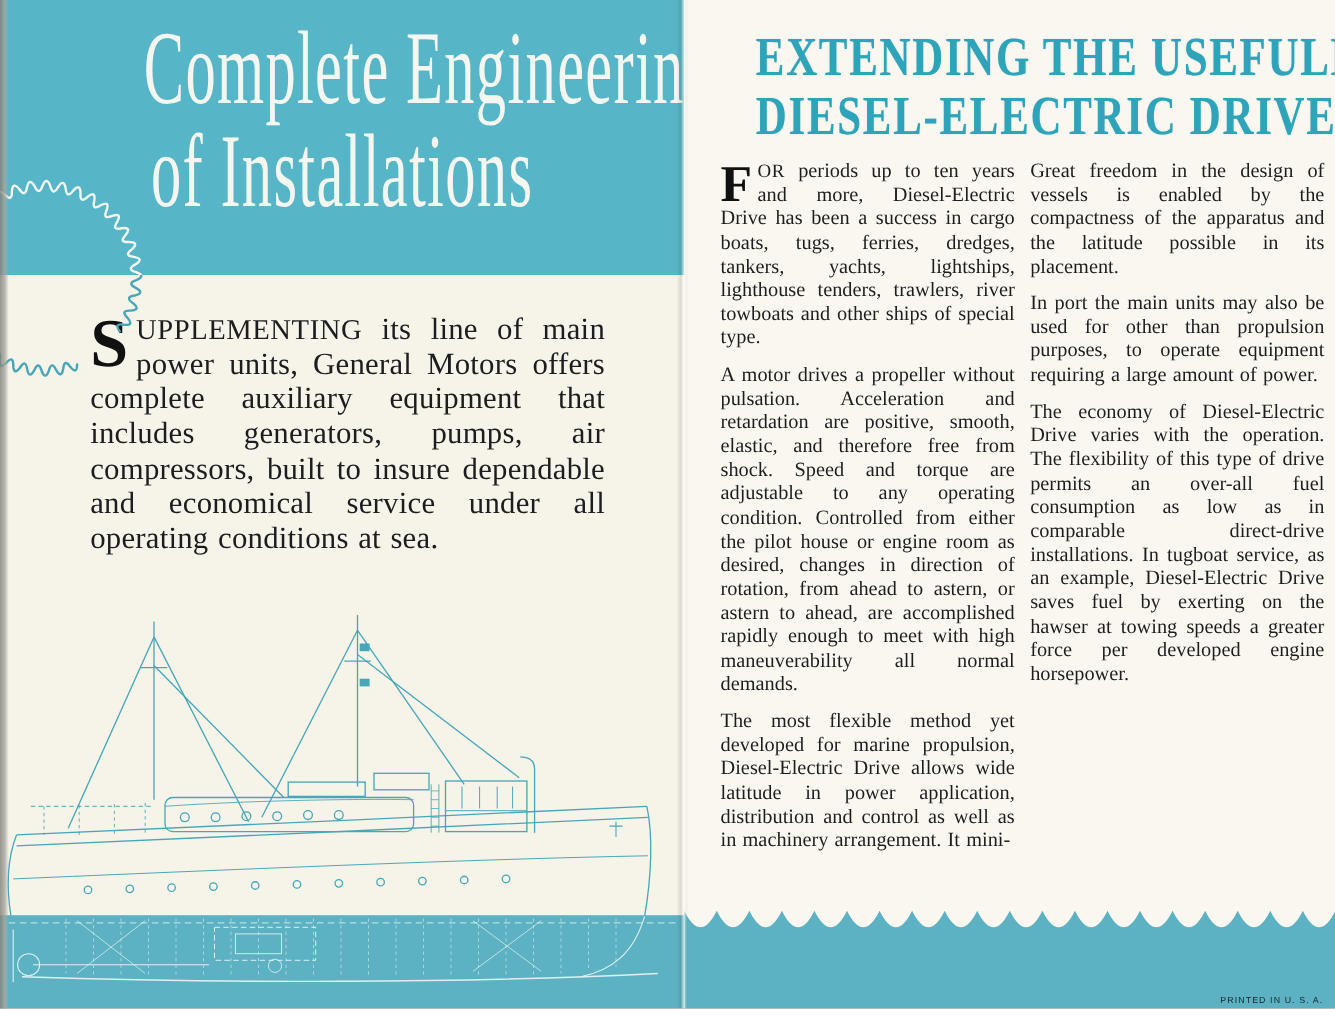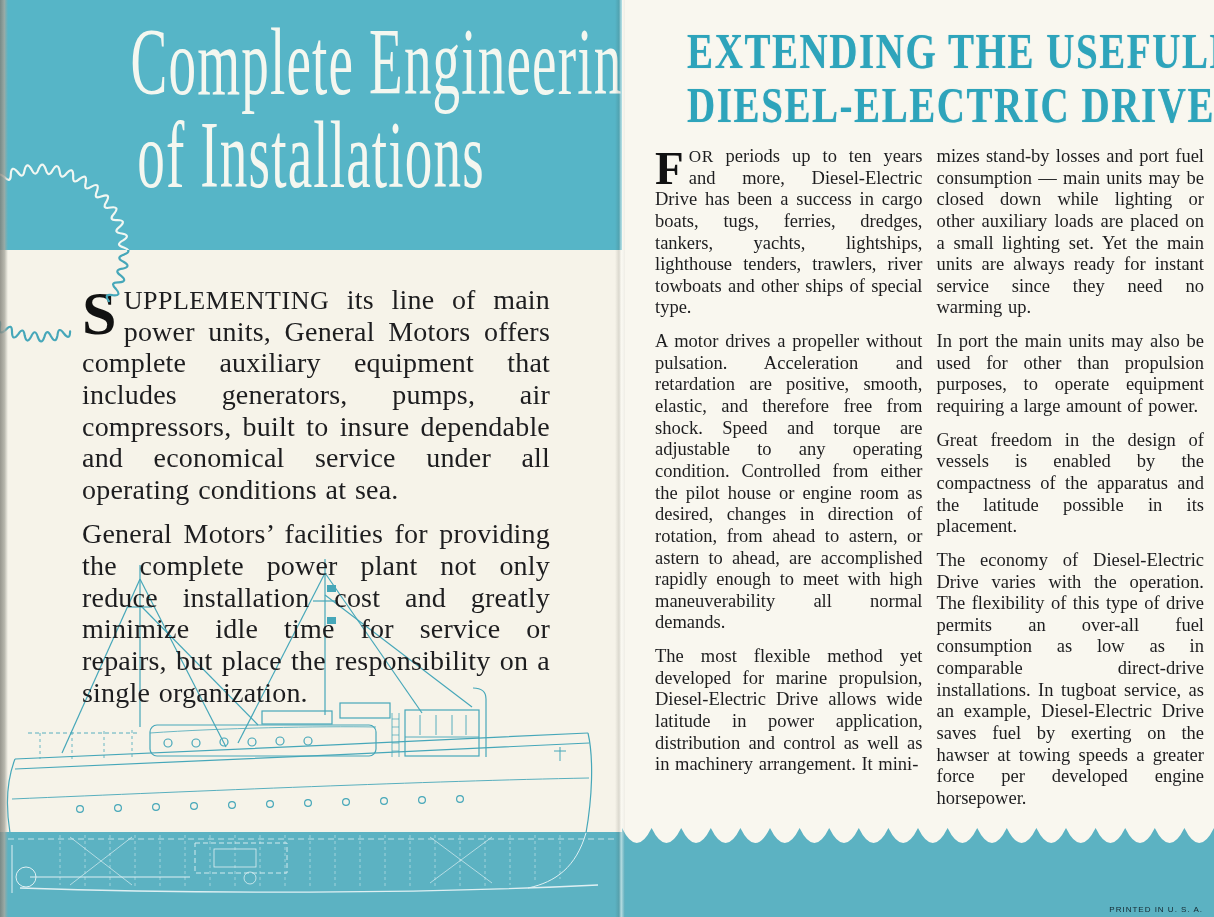--- a/index.html
+++ b/index.html
@@ -52,21 +52,20 @@
   <div class="page page-left">
     <div class="left-header">
       <div class="left-title">
         <span class="lt-line">Complete Engineering</span>
         <span class="lt-line">of Installations</span>
       </div>
     </div>
 
     <div class="left-body">
         <p><span class="dropcap">S</span><span class="lead-caps">UPPLEMENTING</span> its line of main power units, General Motors offers complete auxiliary equipment that includes generators, pumps, air compressors, built to insure dependable and economical service under all operating conditions at sea.</p>
-        <p>General Motors’ facilities for providing the complete power plant not only reduce installation cost and greatly minimize idle time for service or repairs, but place the responsibility on a single organization.</p>
       </div>
 
     <svg class="boat-svg" width="622" height="370" viewBox="0 0 622 370">
       <g stroke="var(--line-teal)" stroke-width="1.2" fill="none">
 
         <path d="M140,18 V180"></path>
           <path d="M128,60 H152"></path>
         <path d="M140,32 L62,206"></path>
           <path d="M140,32 L226,200"></path>
           <path d="M140,58 L258,178"></path>
@@ -168,23 +167,22 @@
       <span class="rt-line">DIESEL-ELECTRIC DRIVE</span>
     </div>
 
     <div class="columns">
       <div class="col">
           <p><span class="dropcap">F</span><span class="lead-caps">OR</span> periods up to ten years and more, Diesel-Electric Drive has been a success in cargo boats, tugs, ferries, dredges, tankers, yachts, lightships, lighthouse tenders, trawlers, river towboats and other ships of special type.</p>
           <p>A motor drives a propeller without pulsation. Acceleration and retardation are positive, smooth, elastic, and therefore free from shock. Speed and torque are adjustable to any operating condition. Controlled from either the pilot house or engine room as desired, changes in direction of rotation, from ahead to astern, or astern to ahead, are accomplished rapidly enough to meet with high maneuverability all normal demands.</p>
           <p>The most flexible method yet developed for marine propulsion, Diesel-Electric Drive allows wide latitude in power application, distribution and control as well as in machinery arrangement. It mini-</p>
         </div>
       <div class="col">
-          <p>mizes stand-by losses and port fuel consumption — main units may be closed down while lighting or other auxiliary loads are placed on a small lighting set. Yet the main units are always ready for instant service since they need no warming up.</p>
+          <p>Great freedom in the design of vessels is enabled by the compactness of the apparatus and the latitude possible in its placement.</p>
           <p>In port the main units may also be used for other than propulsion purposes, to operate equipment requiring a large amount of power.</p>
-          <p>Great freedom in the design of vessels is enabled by the compactness of the apparatus and the latitude possible in its placement.</p>
           <p>The economy of Diesel-Electric Drive varies with the operation. The flexibility of this type of drive permits an over-all fuel consumption as low as in comparable direct-drive installations. In tugboat service, as an example, Diesel-Electric Drive saves fuel by exerting on the hawser at towing speeds a greater force per developed engine horsepower.</p>
         </div>
     </div>
 
     <svg class="wave-svg" width="592" height="100" viewBox="0 0 592 100" preserveAspectRatio="none">
       <path fill="var(--footer-teal)" d="M0,11 q14.8,30 29.6,0 q14.8,30 29.6,0 q14.8,30 29.6,0 q14.8,30 29.6,0 q14.8,30 29.6,0
            q14.8,30 29.6,0 q14.8,30 29.6,0 q14.8,30 29.6,0 q14.8,30 29.6,0 q14.8,30 29.6,0
            q14.8,30 29.6,0 q14.8,30 29.6,0 q14.8,30 29.6,0 q14.8,30 29.6,0 q14.8,30 29.6,0
            q14.8,30 29.6,0 q14.8,30 29.6,0 q14.8,30 29.6,0 q14.8,30 29.6,0 q14.8,30 29.6,0
            V100 H0 Z"></path>

